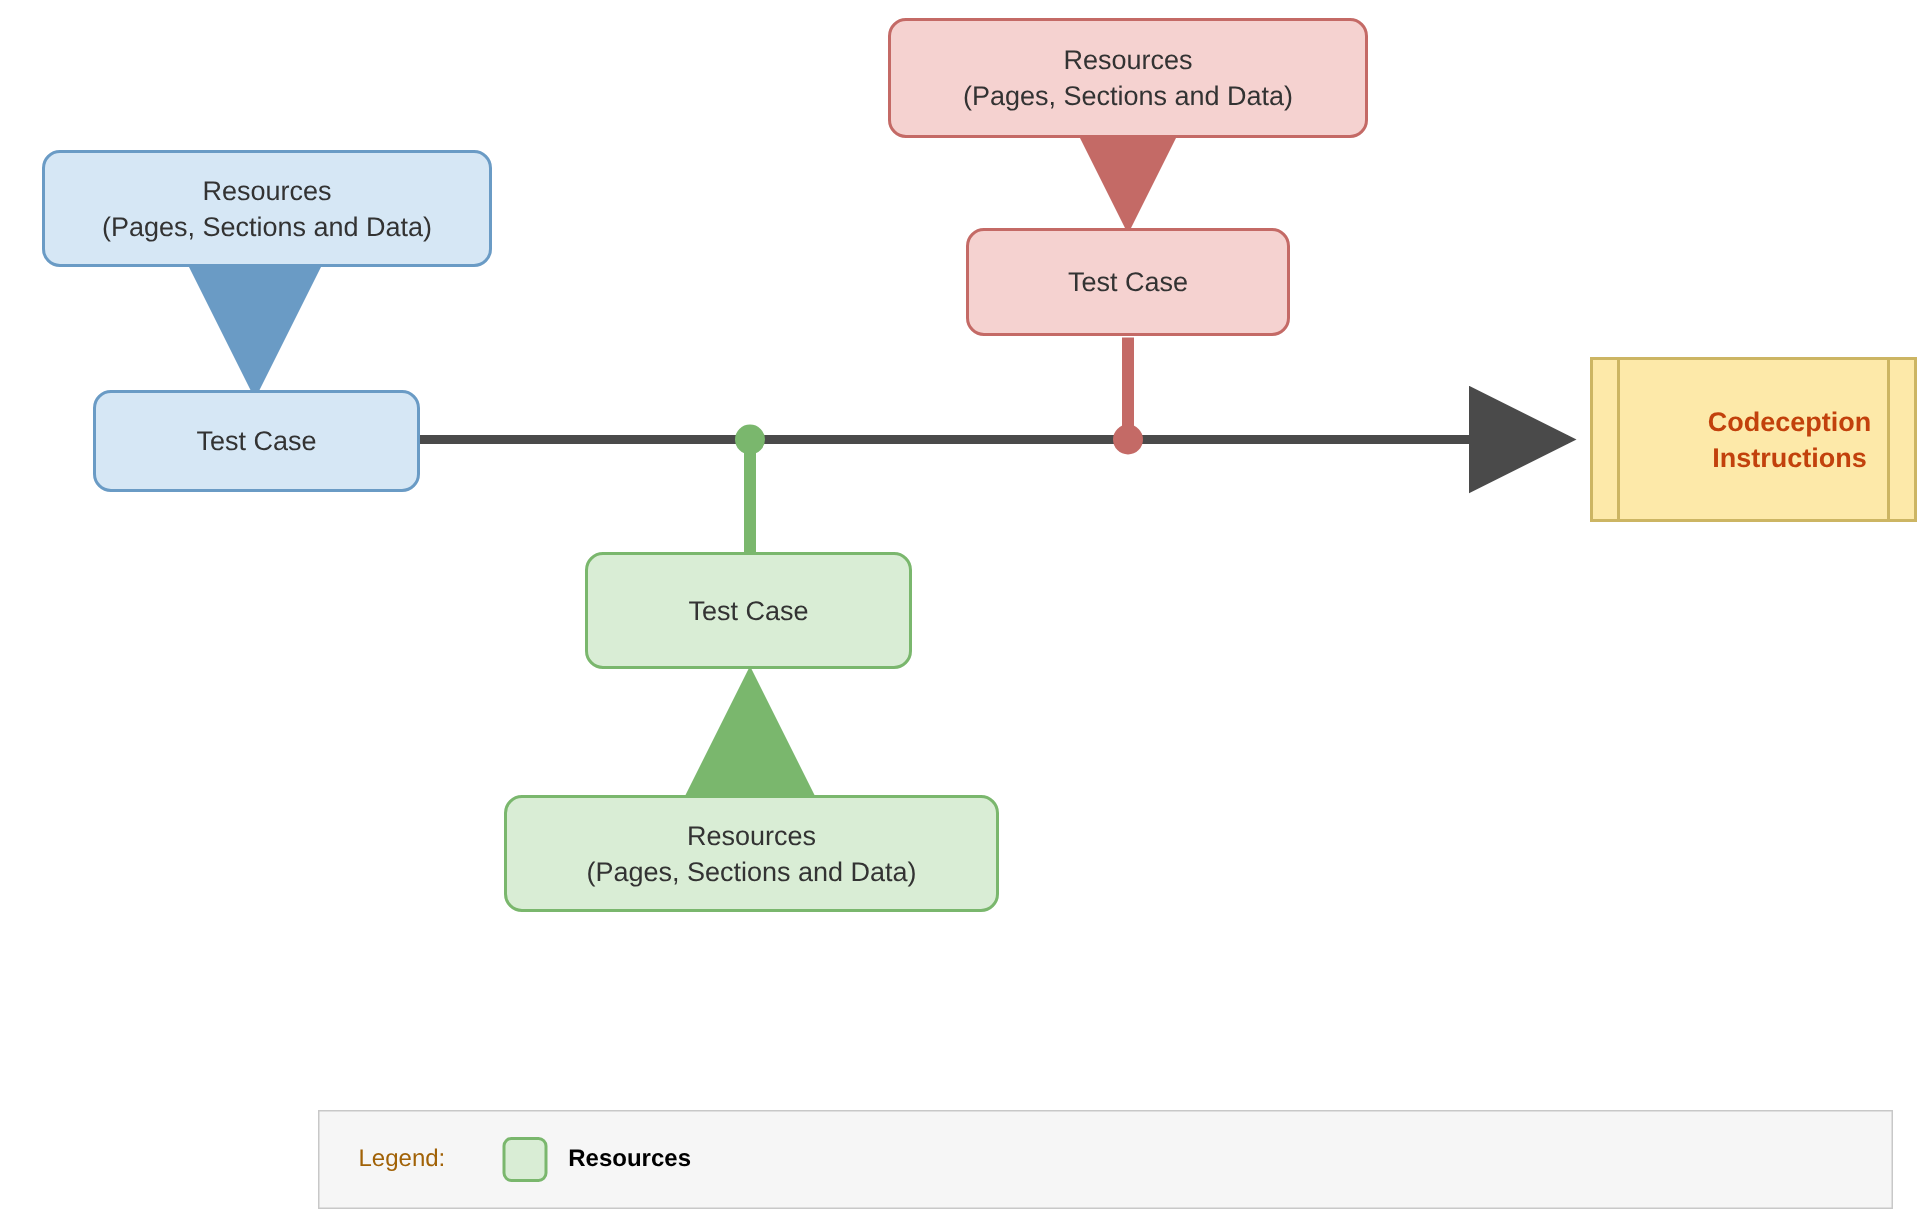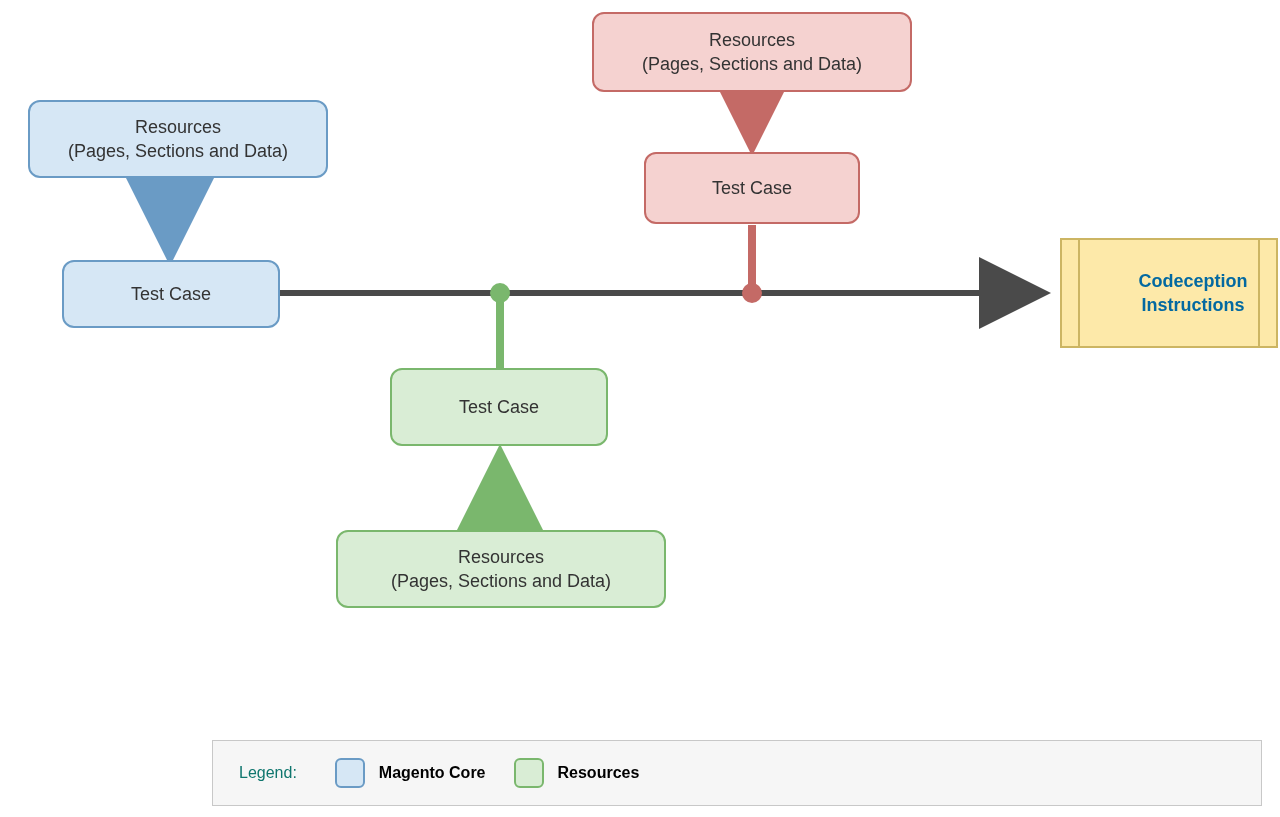--- a/index.html
+++ b/index.html
@@ -31,21 +31,21 @@
     background: #fde9a9;
     border: 2px solid #ccb563;
     border-radius: 0;
     position: absolute;
     display: flex;
     align-items: center;
     justify-content: center;
     text-align: center;
     font-weight: bold;
     font-size: 18px;
-    color: #0369a1;
+    color: #c2410c;
     line-height: 1.35;
     padding-left: 48px;
   }
   .yellow::before, .yellow::after{
     content:"";
     position:absolute;
     top:-2px; bottom:-2px;
     width:0;
     border-left:2px solid #ccb563;
   }
@@ -54,21 +54,21 @@
 
   .legend {
     position: absolute;
     background: #f6f6f6;
     border: 1px solid #c8c8c8;
     display: flex;
     align-items: center;
     gap: 28px;
     padding: 0 26px;
   }
-  .legend-title { color:#0f766e; font-size:16px; margin-right:10px;}
+  .legend-title { color:#a16207; font-size:16px; margin-right:10px;}
   .legend-item { display:flex; align-items:center; gap:14px; font-weight:bold; font-size:16px;}
   .swatch { width:30px; height:30px; border-radius:6px;}
   .swatch.blue  { background:#d6e7f5; border:2px solid #6a9bc5;}
   .swatch.green { background:#d9edd5; border:2px solid #7ab76d;}
   .swatch.red   { background:#f5d2d0; border:2px solid #c46a66;}
 
   svg.overlay { position:absolute; left:0; top:0; pointer-events:none; }
 </style>
 </head>
 <body>
@@ -137,20 +137,16 @@
 <div class="yellow" style="left:1060px; top:238px; width:218px; height:110px;">
   <div>
     <span>Codeception</span><br>
     <span>Instructions</span>
   </div>
 </div>
 
 <div class="legend" style="left:212px; top:740px; width:1050px; height:66px;">
   <span class="legend-title">Legend:</span>
   <div class="legend-item">
-    <span class="swatch blue"></span>
-    <span>Magento Core</span>
-  </div>
-  <div class="legend-item">
     <span class="swatch green"></span>
     <span>Resources</span>
   </div>
 </div>
 
 </body></html>

